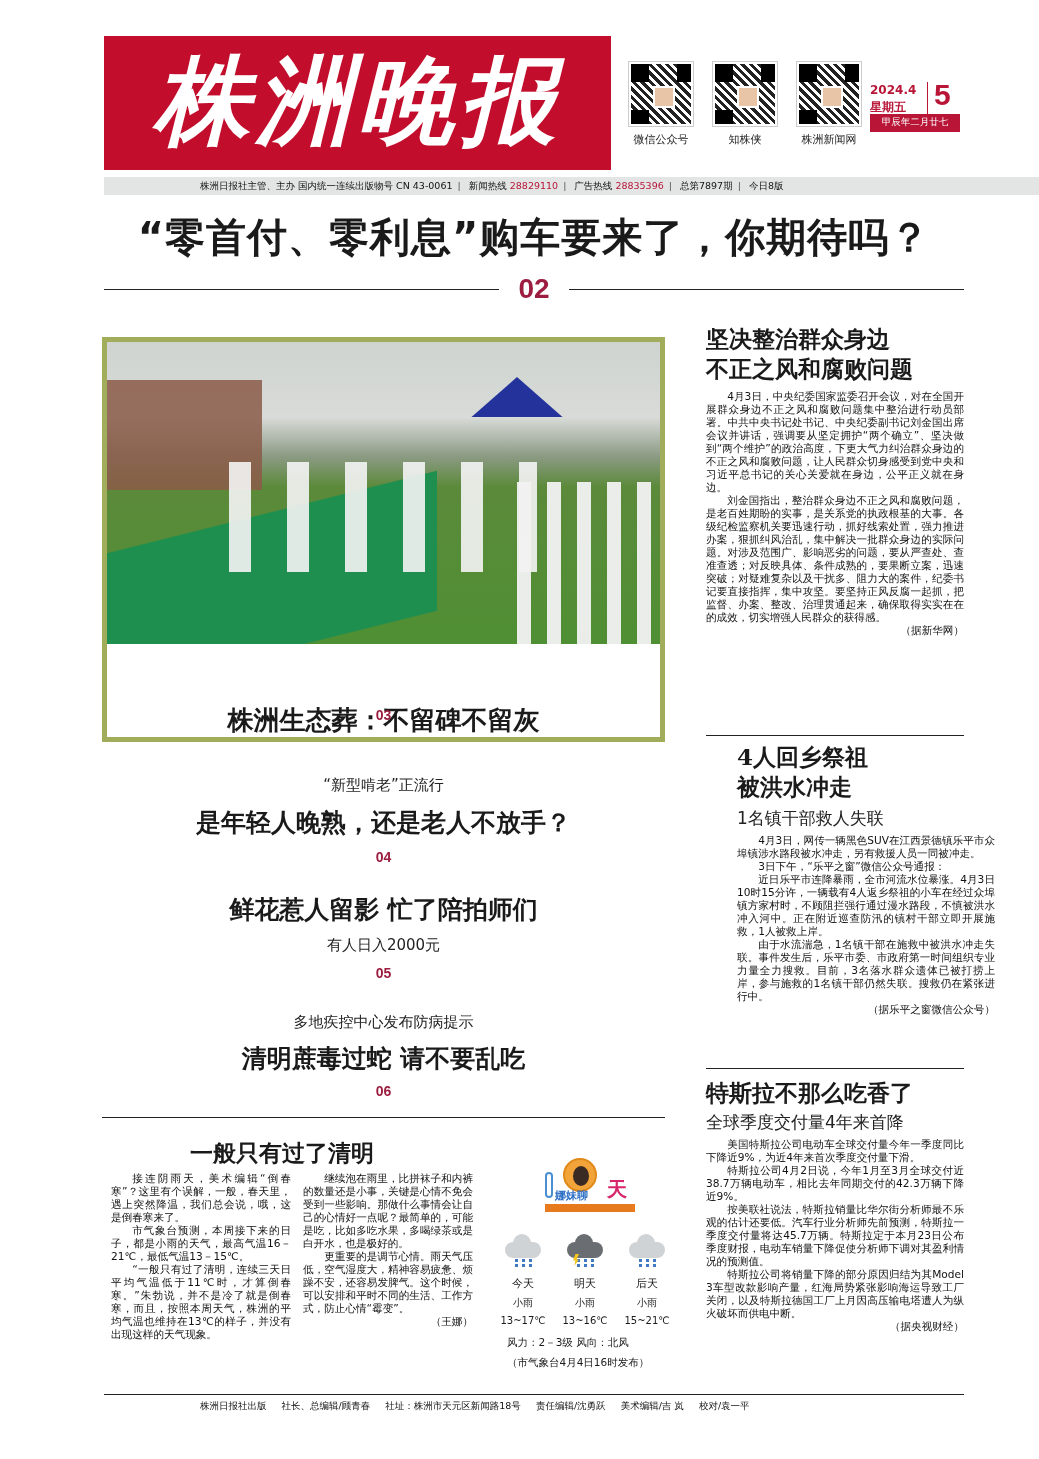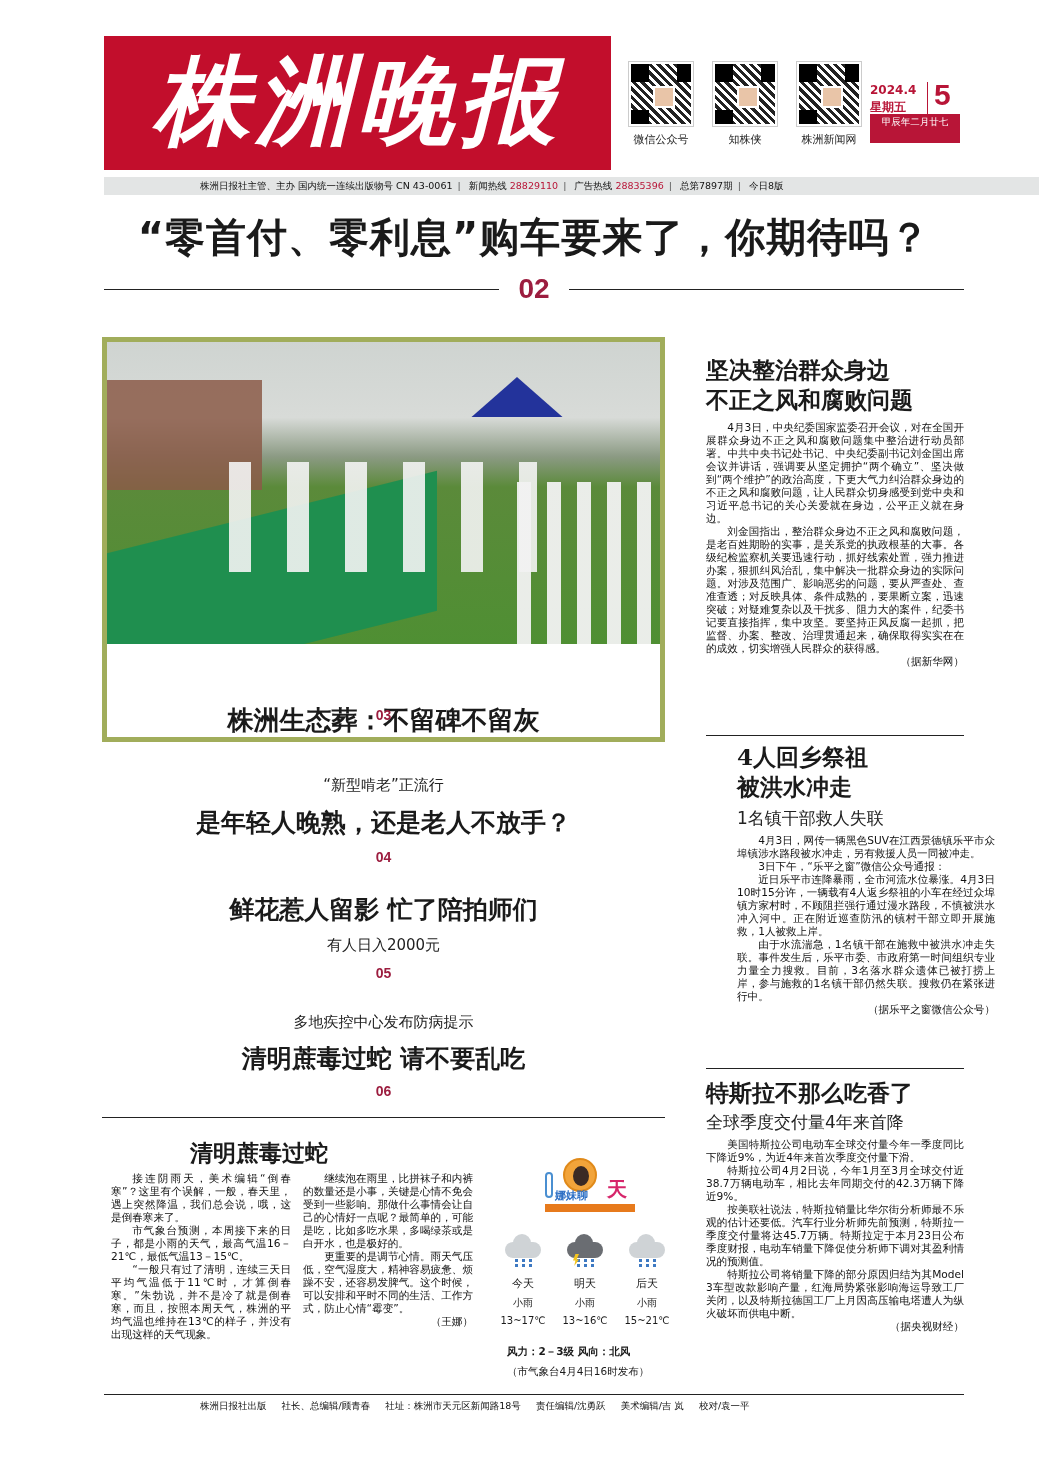--- a/index.html
+++ b/index.html
@@ -33,21 +33,21 @@
   .qr-code::after {
     content: ""; position: absolute; left: 22px; top: 22px; width: 18px; height: 18px;
     background: #e9c5a8; border: 2px solid #fff;
   }
   .qr-label { font-size: 11px; margin-top: 6px; color: #222; white-space: nowrap; }
 
   .date-block { top: 82px; left: 870px; width: 94px; }
   .date-left { position: absolute; left: 0; top: 0; color: #b81537; font-weight: bold; font-size: 12px; line-height: 17px; }
   .date-sep { position: absolute; left: 57px; top: 0; width: 1px; height: 32px; background: #b81537; }
   .date-day { position: absolute; left: 64px; top: -4px; color: #b81537; font-weight: bold; font-size: 30px; font-family: "Liberation Sans", sans-serif; }
-  .lunar { position: absolute; left: 0; top: 32px; width: 90px; height: 29px; background: #b81537; color: #fff; font-size: 9.5px; text-align: center; line-height: 15px; }
+  .lunar { position: absolute; left: 0; top: 32px; width: 90px; height: 18px; background: #b81537; color: #fff; font-size: 9.5px; text-align: center; line-height: 15px; }
 
   .info-bar {
     left: 104px; top: 177px; width: 942px; height: 18px; background: #e3e5e5;
     font-size: 9.5px; line-height: 18px; padding-left: 96px; color: #111; white-space: nowrap;
   }
   .info-bar .red { color: #b81537; }
   .info-bar .sep { margin: 0 5px; color: #555; }
 
   
   .headline { left: 104px; top: 210px; width: 860px; text-align: center; font-size: 40px; font-weight: bold; letter-spacing: 1px; }
@@ -109,21 +109,21 @@
   .cloud-icon { width: 40px; height: 30px; margin: 0 auto; position: relative; }
   .cloud-icon .c { position: absolute; left: 2px; top: 4px; width: 36px; height: 16px; background: #cfd3d6; border-radius: 10px; }
   .cloud-icon .c::before { content:""; position:absolute; left:8px; top:-8px; width:18px; height:18px; border-radius:50%; background:#cfd3d6; }
   .cloud-icon.storm .c, .cloud-icon.storm .c::before { background: #6a6d72; }
   .cloud-icon .drops { position: absolute; left: 10px; top: 20px; width: 22px; height: 10px;
     background: radial-gradient(circle, #3e79c2 1.5px, transparent 2px) 0 0/7px 5px; }
   .cloud-icon .bolt { position: absolute; left: 8px; top: 16px; width: 6px; height: 12px; background: #f4c51f; clip-path: polygon(40% 0,100% 0,60% 45%,100% 45%,20% 100%,40% 55%,0 55%); }
   .wx-name { font-size: 11px; margin-top: 8px; }
   .wx-cond { font-size: 10px; margin-top: 5px; }
   .wx-temp { font-size: 10px; margin-top: 5px; }
-  .wx-wind { font-size: 10.5px; margin-top: 19px; padding-left: 12px; font-weight: bold; }
+  .wx-wind { font-size: 10.5px; margin-top: 10px; padding-left: 12px; }
   .wx-issued { font-size: 10.5px; margin-top: 6px; padding-left: 12px; }
 
   .hr-bottom { left: 104px; top: 1394px; width: 860px; height: 1px; background: #222; }
   .footer { left: 104px; top: 1400px; width: 860px; font-size: 9.5px; padding-left: 96px; color: #111; white-space: nowrap; }
   .footer span { margin-right: 12px; }
 </style>
 </head>
 <body>
 
 <div class="abs masthead">株洲晚报</div>
@@ -189,21 +189,21 @@
 <div class="abs teaser-title" style="top:893px;">鲜花惹人留影  忙了陪拍师们</div>
 <div class="abs teaser-sub" style="top:936px;">有人日入2000元</div>
 <div class="abs teaser-page page-no" style="top:965px;">05</div>
 
 <div class="abs teaser-kicker" style="top:1013px;">多地疾控中心发布防病提示</div>
 <div class="abs teaser-title" style="top:1042px;">清明蔗毒过蛇  请不要乱吃</div>
 <div class="abs teaser-page page-no" style="top:1083px;">06</div>
 
 <div class="abs hr-left"></div>
 
-<div class="abs rc" style="top:355px;">
+<div class="abs rc" style="top:324px;">
   <div class="rc-title">坚决整治群众身边</div>
   <div class="rc-title">不正之风和腐败问题</div>
   <div class="body-text" style="margin-top:6px;">
     <p>4月3日，中央纪委国家监委召开会议，对在全国开展群众身边不正之风和腐败问题集中整治进行动员部署。中共中央书记处书记、中央纪委副书记刘金国出席会议并讲话，强调要从坚定拥护“两个确立”、坚决做到“两个维护”的政治高度，下更大气力纠治群众身边的不正之风和腐败问题，让人民群众切身感受到党中央和习近平总书记的关心关爱就在身边，公平正义就在身边。</p>
     <p>刘金国指出，整治群众身边不正之风和腐败问题，是老百姓期盼的实事，是关系党的执政根基的大事。各级纪检监察机关要迅速行动，抓好线索处置，强力推进办案，狠抓纠风治乱，集中解决一批群众身边的实际问题。对涉及范围广、影响恶劣的问题，要从严查处、查准查透；对反映具体、条件成熟的，要果断立案，迅速突破；对疑难复杂以及干扰多、阻力大的案件，纪委书记要直接指挥，集中攻坚。要坚持正风反腐一起抓，把监督、办案、整改、治理贯通起来，确保取得实实在在的成效，切实增强人民群众的获得感。</p>
     <div class="src">（据新华网）</div>
   </div>
 </div>
 <div class="abs rc-divider" style="top:735px;"></div>
 
@@ -226,21 +226,21 @@
   <div class="rc-sub" style="margin-top:2px;">全球季度交付量4年来首降</div>
   <div class="body-text" style="margin-top:4px;">
     <p>美国特斯拉公司电动车全球交付量今年一季度同比下降近9%，为近4年来首次季度交付量下滑。</p>
     <p>特斯拉公司4月2日说，今年1月至3月全球交付近38.7万辆电动车，相比去年同期交付的42.3万辆下降近9%。</p>
     <p>按美联社说法，特斯拉销量比华尔街分析师最不乐观的估计还要低。汽车行业分析师先前预测，特斯拉一季度交付量将达45.7万辆。特斯拉定于本月23日公布季度财报，电动车销量下降促使分析师下调对其盈利情况的预测值。</p>
     <p>特斯拉公司将销量下降的部分原因归结为其Model 3车型改款影响产量，红海局势紧张影响海运导致工厂关闭，以及特斯拉德国工厂上月因高压输电塔遭人为纵火破坏而供电中断。</p>
     <div class="src">（据央视财经）</div>
   </div>
 </div>
 
-<div class="abs bl-title">清明蔗毒过蛇</div>
+<div class="abs bl-title">一般只有过了清明</div>
 <div class="abs col col1 body-text">
   <p>接连阴雨天，美术编辑“倒春寒”？这里有个误解，一般，春天里，遇上突然降温，我们总会说，哦，这是倒春寒来了。</p>
   <p>市气象台预测，本周接下来的日子，都是小雨的天气，最高气温16－21℃，最低气温13－15℃。</p>
   <p>“一般只有过了清明，连续三天日平均气温低于11℃时，才算倒春寒。”朱勃说，并不是冷了就是倒春寒，而且，按照本周天气，株洲的平均气温也维持在13℃的样子，并没有出现这样的天气现象。</p>
 </div>
 <div class="abs col col2 body-text">
   <p>继续泡在雨里，比拼袜子和内裤的数量还是小事，关键是心情不免会受到一些影响。那做什么事情会让自己的心情好一点呢？最简单的，可能是吃，比如多吃水果，多喝绿茶或是白开水，也是极好的。</p>
   <p>更重要的是调节心情。雨天气压低，空气湿度大，精神容易疲惫、烦躁不安，还容易发脾气。这个时候，可以安排和平时不同的生活、工作方式，防止心情“霉变”。</p>
   <div class="src">（王娜）</div>
 </div>

